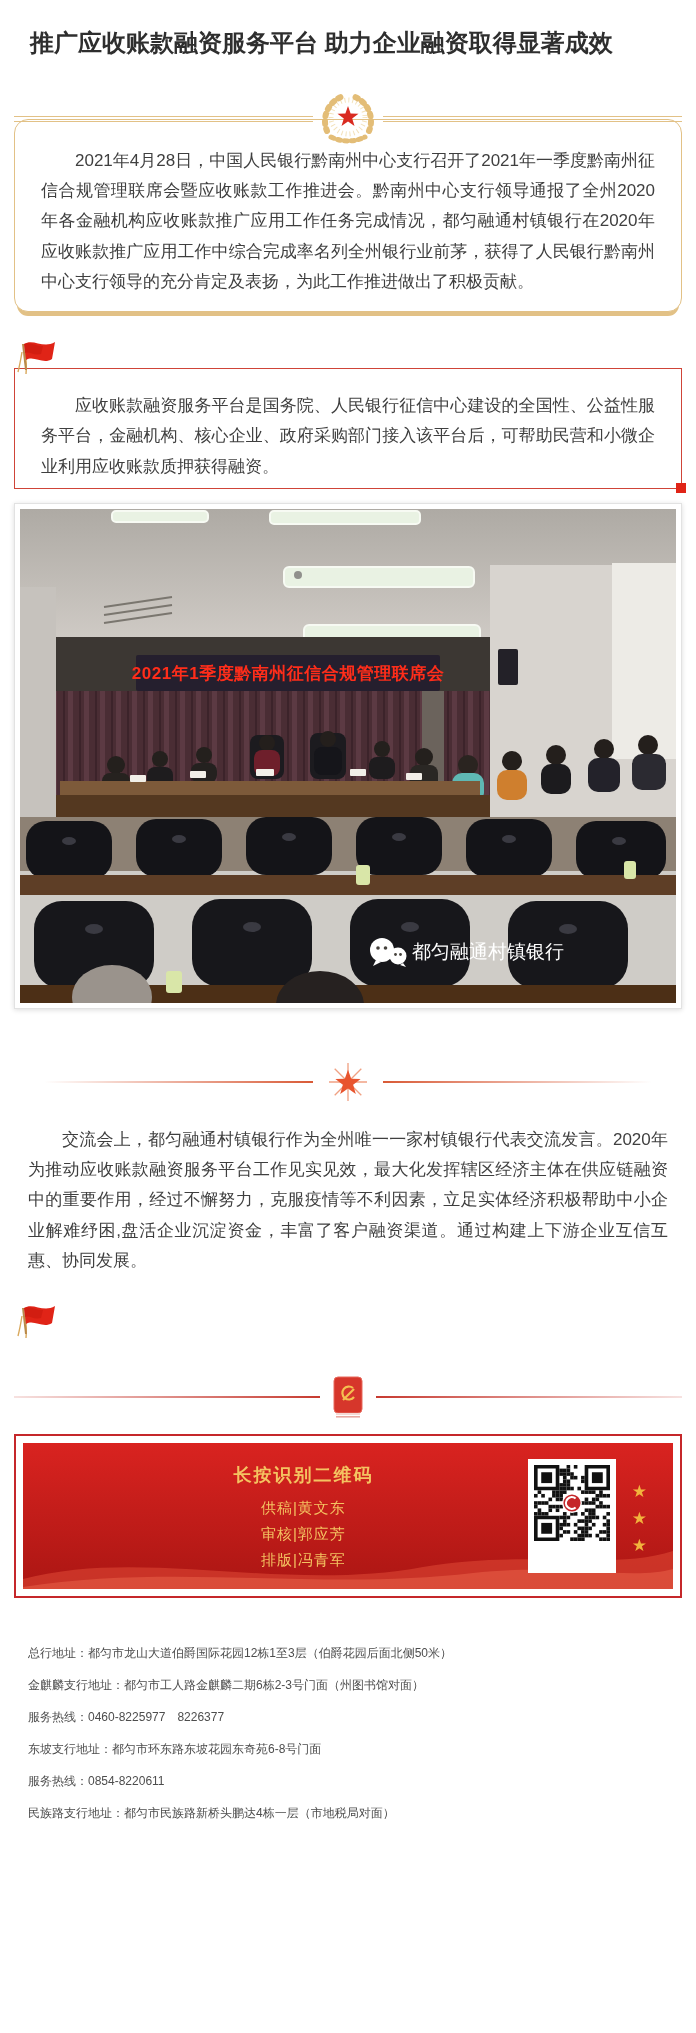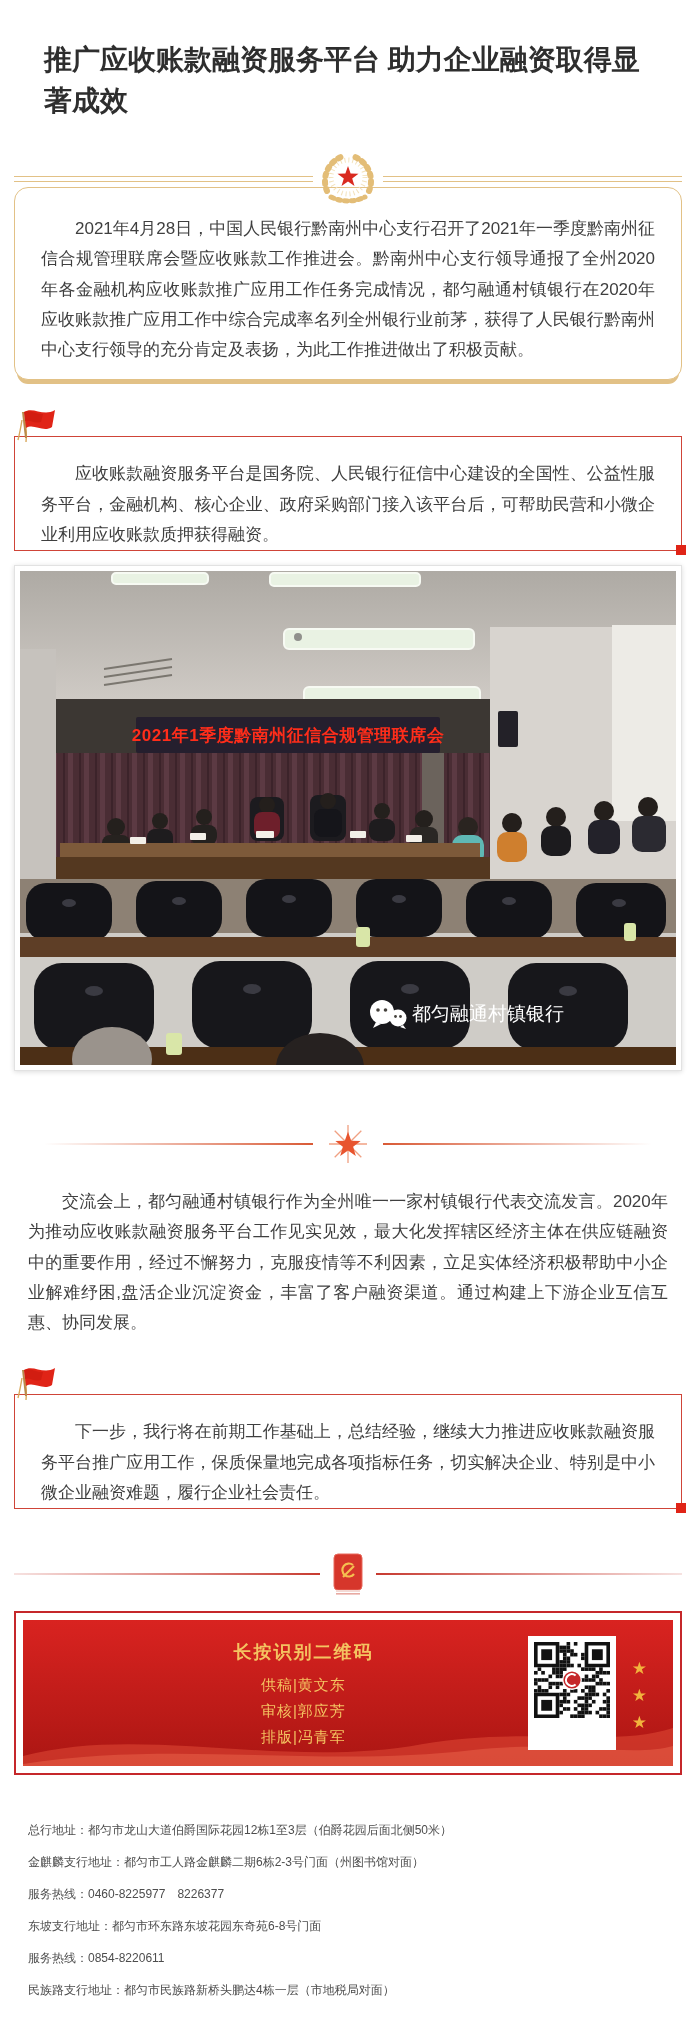--- a/index.html
+++ b/index.html
@@ -9,43 +9,43 @@
     --body-text:#3f3f3f; --footer-text:#4d4d4d;
   }
   *{box-sizing:border-box;}
   html,body{margin:0;padding:0;}
   body{
     width:696px;background:#ffffff;
     font-family:"Liberation Sans","DejaVu Sans",sans-serif;
     color:var(--body-text);
   }
   .title{
-    margin:16px;padding:24px 28px 6px;
-    font-size:28px;font-weight:bold;color:#2e2e2e;line-height:1.45;
+    margin:2px;padding:24px 28px 6px;
+    font-size:24px;font-weight:bold;color:#2e2e2e;line-height:1.45;
   }
   
   .gold-section{position:relative;}
   .ornament{
     display:flex;align-items:center;
     margin:24px 14px -28px;height:56px;position:relative;z-index:2;
   }
   .orn-line{flex:1;height:6px;border-top:1px solid var(--gold-border);border-bottom:1px solid var(--gold-border);}
   .laurel{width:62px;height:56px;flex:0 0 auto;margin:0 4px;}
   .gold-box{
-    margin:8px 14px;background:#fff;
+    margin:0 14px;background:#fff;
     border:1px solid var(--gold-border);border-radius:14px;
     box-shadow:0 7px 0 -3px var(--gold-border);
     padding:26px 26px 14px;position:relative;z-index:1;
   }
   .para{font-size:17px;line-height:1.78;text-align:justify;text-indent:2em;margin:0;color:var(--body-text);}
   
   .flag-row{position:relative;z-index:2;margin:28px 0 -8px 13px;height:36px;}
   .red-box{
     margin:0 14px;border:1px solid var(--border-red);
-    padding:22px 26px 0;position:relative;background:#fff;
+    padding:22px 26px 6px;position:relative;background:#fff;
   }
   .red-box::after{
     content:"";position:absolute;right:-5px;bottom:-5px;
     width:10px;height:10px;background:var(--bright-red);
   }
   
   .photo-frame{
     margin:14px;border:1px solid #e2e2e2;background:#fff;padding:5px;
     box-shadow:0 1px 5px rgba(0,0,0,.14);
   }
@@ -272,23 +272,20 @@
   <p class="para plain-para">交流会上，都匀融通村镇银行作为全州唯一一家村镇银行代表交流发言。2020年为推动应收账款融资服务平台工作见实见效，最大化发挥辖区经济主体在供应链融资中的重要作用，经过不懈努力，克服疫情等不利因素，立足实体经济积极帮助中小企业解难纾困,盘活企业沉淀资金，丰富了客户融资渠道。通过构建上下游企业互信互惠、协同发展。</p>
 
   <div class="flag-row">
     <svg viewBox="0 0 46 40" width="46" height="40">
       <path d="M9,12 q -2,12 -4,20" stroke="#d9a85c" stroke-width="1.4" fill="none"></path>
       <path d="M12,12 q 2,12 1,22" stroke="#d9a85c" stroke-width="1.4" fill="none"></path>
       <line x1="10" y1="4" x2="13" y2="30" stroke="#b98a4a" stroke-width="2"></line>
       <path d="M11,4 C 20,-2 30,9 42,2 L 39,19 C 30,25 21,15 13,20 Z" fill="#e02417"></path>
       <path d="M11,4 C 18,1 24,7 30,6 L 28,14 C 21,16 16,11 12,13 Z" fill="#c6170c" opacity=".55"></path>
     </svg>
-  </div>
-  <div class="red-box">
-    <p class="para">下一步，我行将在前期工作基础上，总结经验，继续大力推进应收账款融资服务平台推广应用工作，保质保量地完成各项指标任务，切实解决企业、特别是中小微企业融资难题，履行企业社会责任。</p>
   </div>
 
   <div class="book-divider">
     <span class="bk-line left"></span>
     <svg viewBox="0 0 32 42" width="32" height="42">
       <rect x="2" y="1" width="28" height="36" rx="4" fill="#d6362b"></rect>
       <rect x="2" y="1" width="28" height="36" rx="4" fill="none" stroke="#e8685c" stroke-width="1"></rect>
       <rect x="4" y="37" width="24" height="2" fill="#f4d9d4"></rect>
       <rect x="4" y="40" width="24" height="1.6" fill="#e8aaa2"></rect>
       <g stroke="#f5c050" stroke-width="2.2" fill="none">

